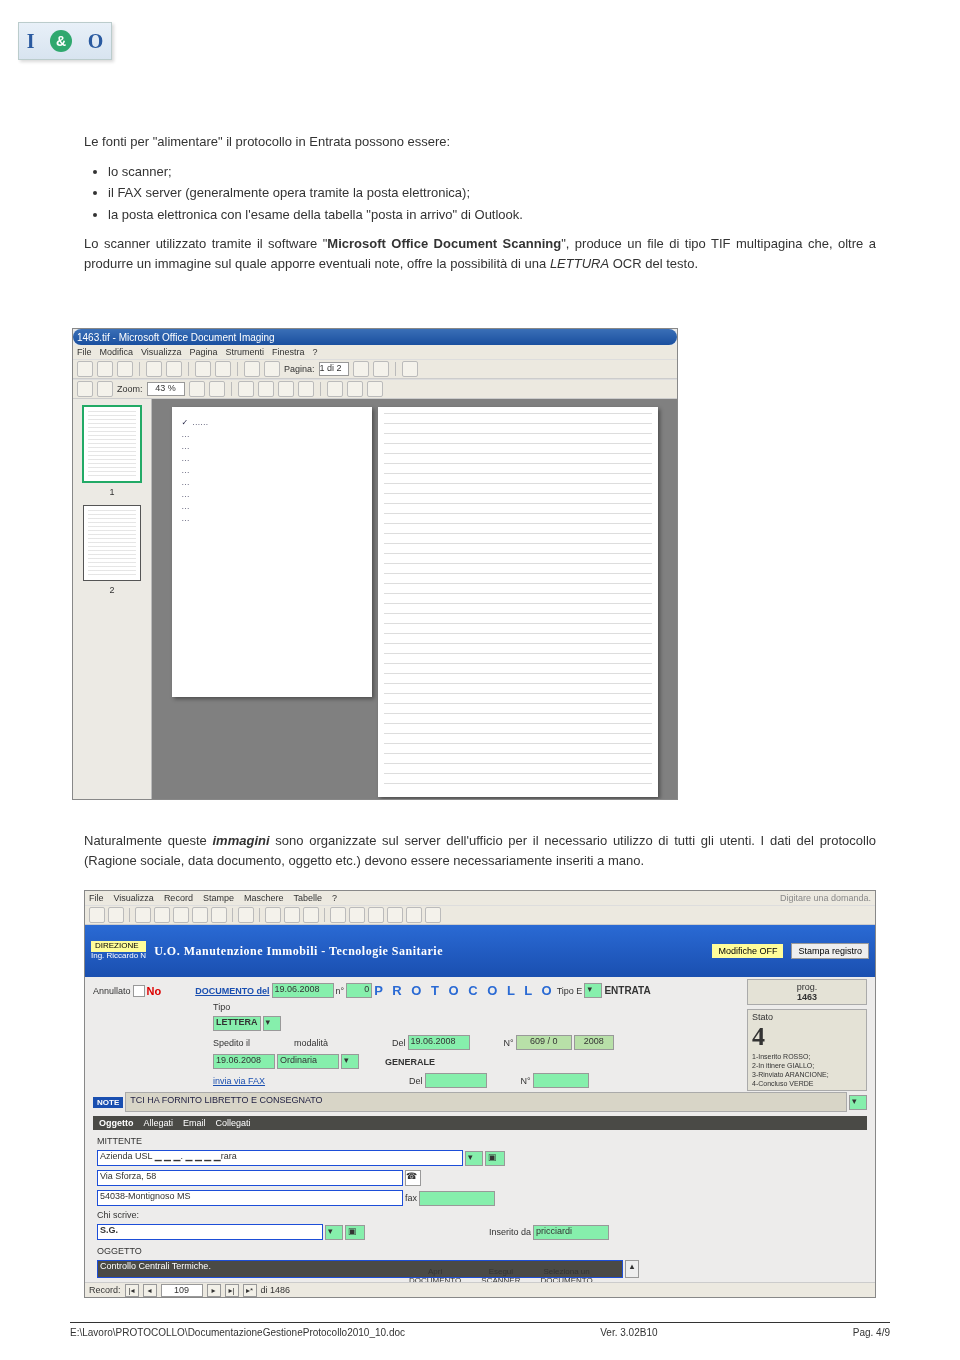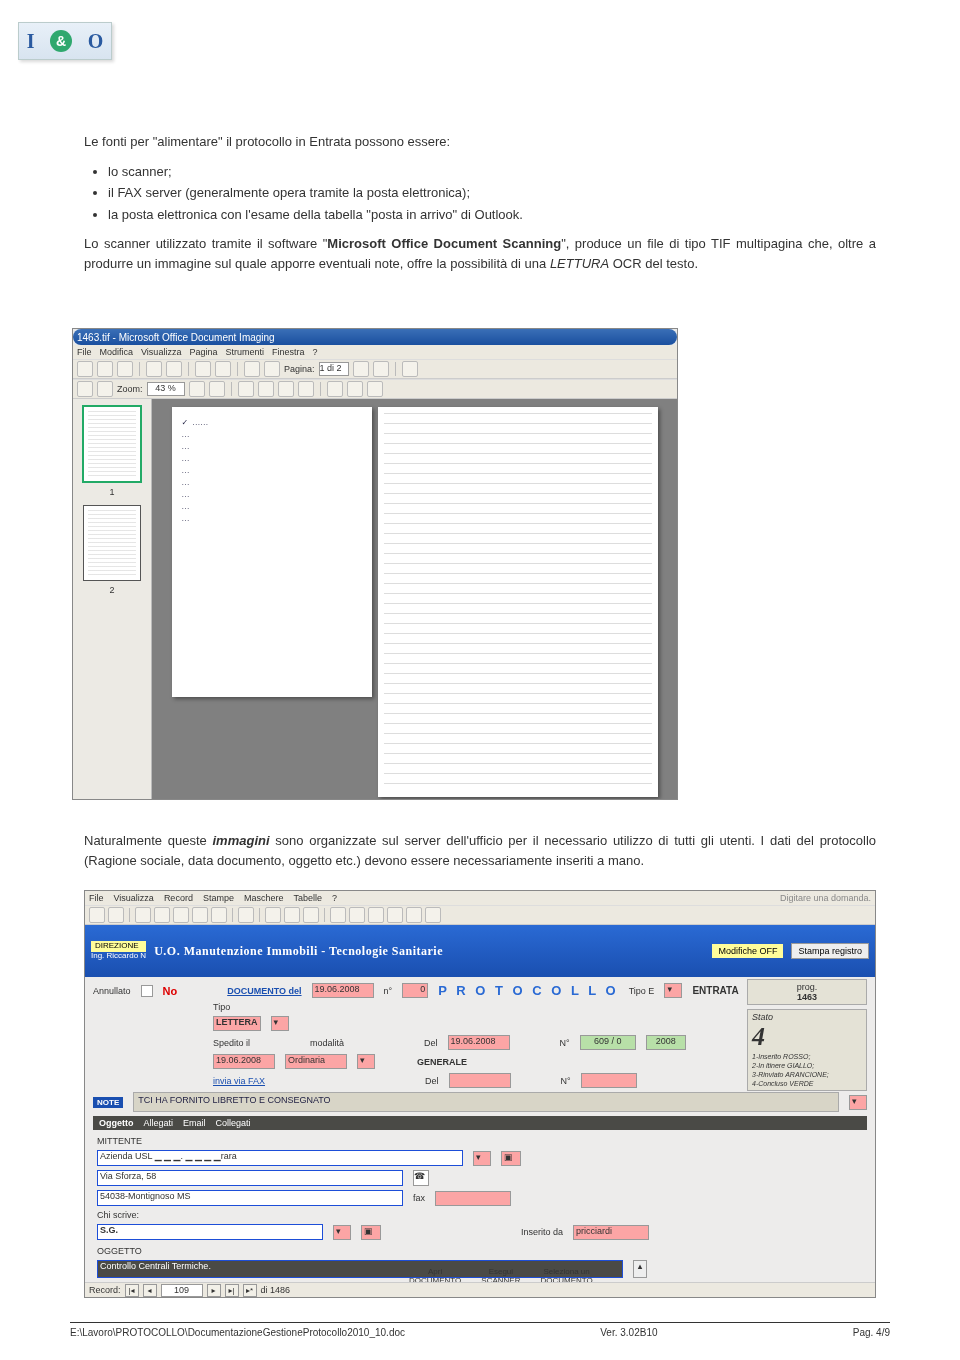--- a/index.html
+++ b/index.html
@@ -119,33 +119,33 @@
   .shot2 .bluebar{
     height:28px;background:linear-gradient(#2a6ad4,#1a4fb0);color:#fff;display:flex;align-items:center;
     font-size:11px;font-weight:bold;padding:12px 6px;gap:8px;
   }
   .bluebar .dir{background:#fffd9a;color:#000;font-size:8px;padding:1px 4px;font-weight:normal;}
   .bluebar .ing{color:#fff;font-size:8px;font-weight:normal;}
   .bluebar .title{font-family:Verdana;font-size:12px;letter-spacing:.5px;}
   .bluebar .mod{background:#fffd9a;color:#000;font-size:9px;padding:2px 6px;margin-left:auto;font-weight:normal;}
   .bluebar .stampa{background:#eee;color:#000;border:1px solid #999;font-size:9px;padding:2px 6px;font-weight:normal;}
   .formarea{position:relative;height:342px;background:#edeceb;padding:6px 8px;font-size:9px;color:#333;}
-  .fa-row{display:flex;align-items:center;gap:10px;margin-bottom:4px;}
+  .fa-row{display:flex;align-items:center;gap:2px;margin-bottom:4px;}
   .fa-lbl{font-size:9px;}
-  .inline-input{background:#fca5a5;border:1px solid #999;height:13px;font-size:9px;padding:0 2px;}
+  .inline-input{background:#86efac;border:1px solid #999;height:13px;font-size:9px;padding:0 2px;}
   .protocol{color:#2a6ad4;font-weight:bold;font-size:13px;letter-spacing:3px;}
   .ann-no{color:#d00;font-weight:bold;font-size:11px;}
   .state4{font-size:26px;font-weight:bold;font-family:Georgia,serif;}
   .notebox{background:#d8d5c7;border:1px solid #aaa;padding:2px 4px;height:14px;flex:1;color:#224;}
   .notelbl{background:#1a4fb0;color:#fff;padding:1px 4px;font-size:8px;font-weight:bold;}
   .oggbar{background:#4a4a46;color:#fff;padding:2px 6px;display:flex;gap:10px;font-size:9px;}
   .longin{background:#fff;border:1px solid #1d4ed8;height:14px;font-size:9px;padding:0 2px;flex:1;}
   .rightcol{position:absolute;right:8px;top:2px;width:120px;font-size:9px;}
   .progbox{border:1px solid #aaa;background:#e4e2d6;padding:2px 4px;text-align:center;margin-bottom:4px;}
-  .statebox{border:1px solid #aaa;background:#e4e2d6;padding:2px 4px;font-style:italic;}
+  .statebox{border:1px solid #aaa;background:#e4e2d6;padding:2px 4px;}
   .statebox .leg{font-size:7px;line-height:1.3;}
   .bottomstrip{position:absolute;bottom:18px;left:8px;right:8px;display:flex;align-items:flex-end;gap:80px;}
   .docin{background:#fff;border:1px solid #999;height:13px;width:230px;font-size:9px;padding:0 2px;}
   .act-col{text-align:center;font-size:8px;}
   .act-btn{width:34px;height:24px;border:1px solid #999;background:#f2f0e8;margin:2px auto 0;display:flex;align-items:center;justify-content:center;}
   .recbar{position:absolute;bottom:0;left:0;right:0;height:14px;background:#ece9e0;font-size:9px;display:flex;align-items:center;padding:0 4px;gap:4px;border-top:1px solid #ccc;}
   .recbar .recin{background:#fff;border:1px solid #999;width:40px;height:11px;text-align:center;font-size:9px;}
   .recnav{width:12px;height:11px;border:1px solid #999;background:#f2f0e8;font-size:8px;text-align:center;line-height:11px;}
 
   

